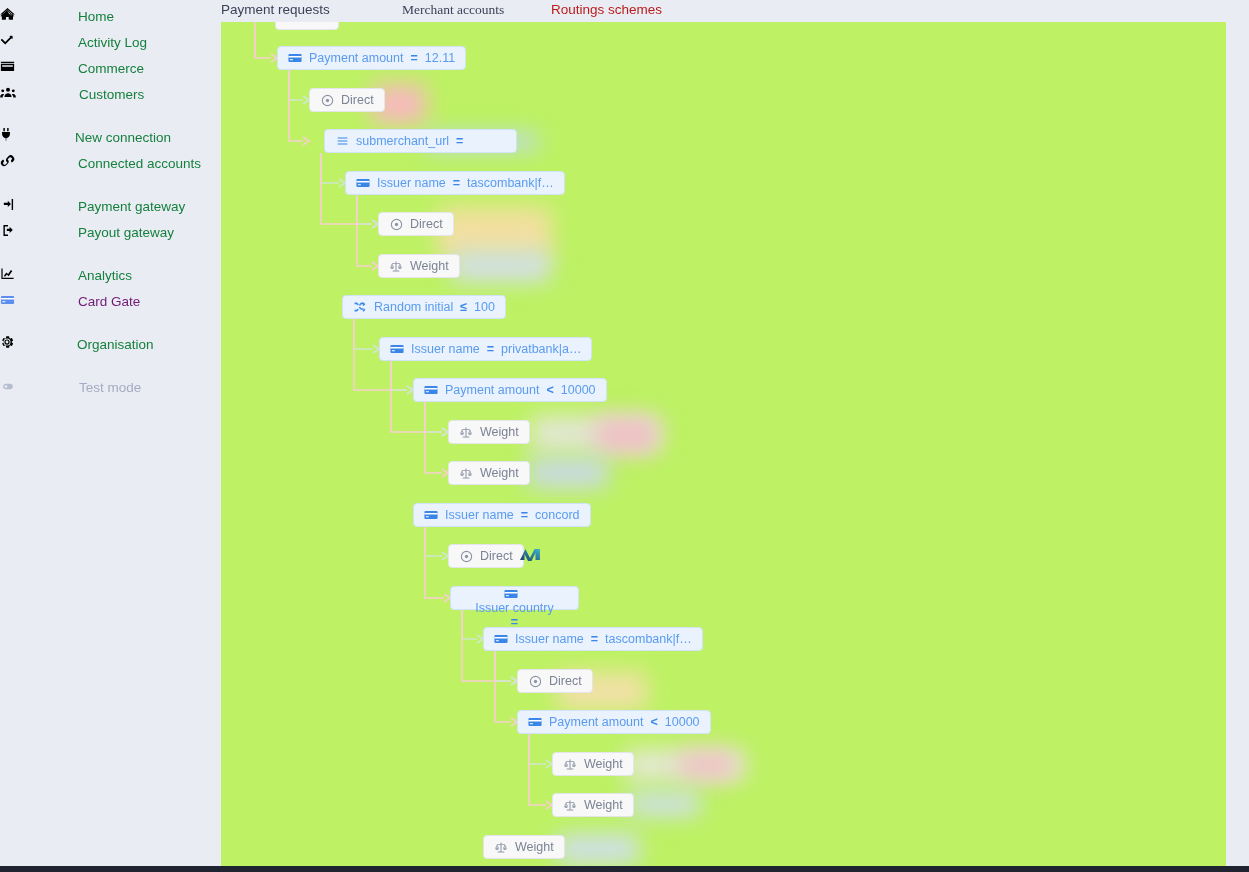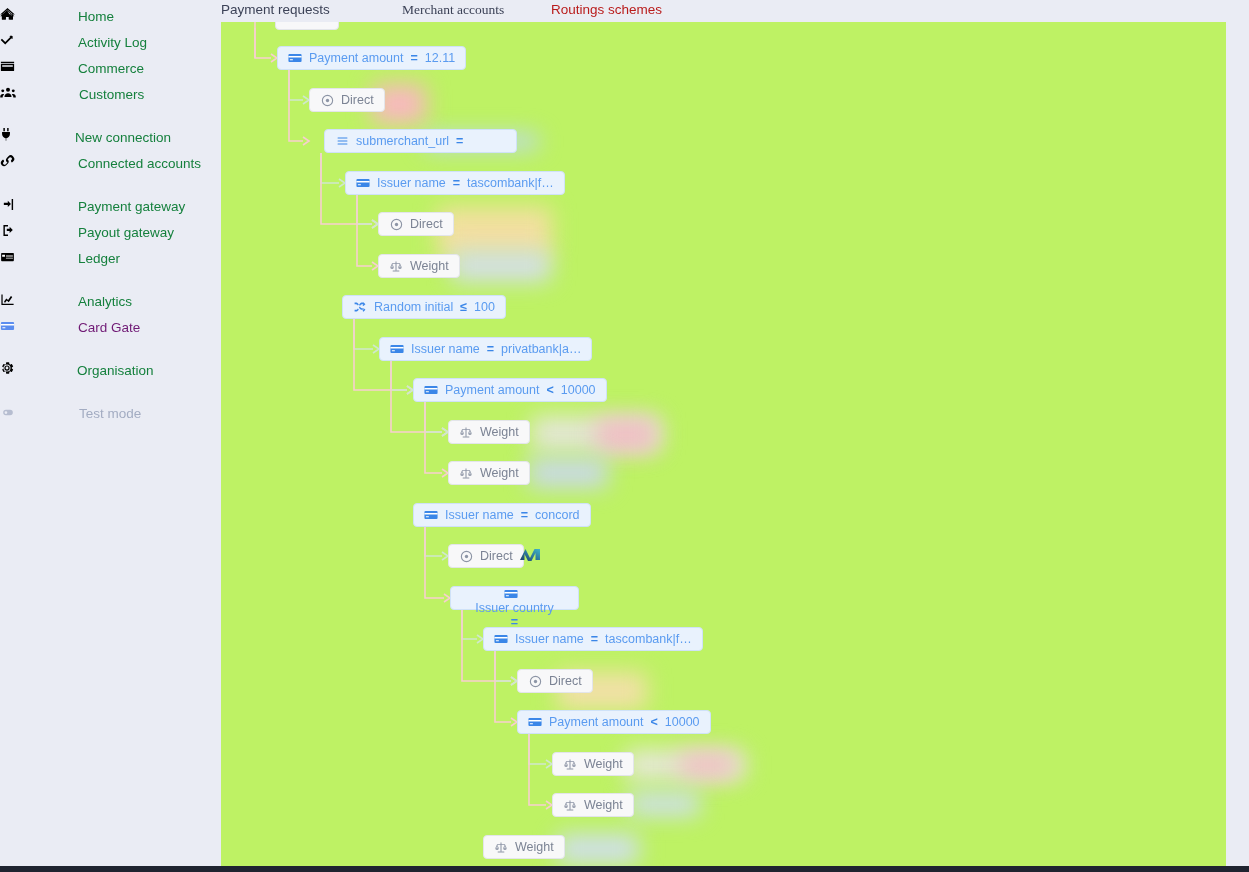--- a/index.html
+++ b/index.html
@@ -216,30 +216,20 @@
             <path d="M420 40h56v432h-56V40z"></path>
           </svg></span>
         <span class="lbl">Payment gateway</span>
       </div>
       <div class="nav-row">
         <span class="nav-ico"><svg width="15" height="13" viewBox="0 0 512 512">
             <path d="M96 40h180v56H152v320h124v56H96V40z"></path>
             <path d="M340 112l124 120-124 120v-74H228v-92h112v-74z"></path>
           </svg></span>
         <span class="lbl">Payout gateway</span>
-      </div>
-      <div class="nav-row">
-        <span class="nav-ico"><svg width="15" height="12" viewBox="0 0 576 512">
-            <rect x="16" y="80" width="544" height="352" rx="36"></rect>
-            <rect x="60" y="160" width="120" height="86" rx="8" fill="#fff"></rect>
-            <rect x="220" y="170" width="300" height="26" rx="10" fill="#fff"></rect>
-            <rect x="220" y="230" width="300" height="26" rx="10" fill="#fff"></rect>
-            <rect x="220" y="290" width="300" height="26" rx="10" fill="#fff"></rect>
-          </svg></span>
-        <span class="lbl">Ledger</span>
       </div>
       <div class="nav-gap"></div>
       <div class="nav-row">
         <span class="nav-ico"><svg width="15" height="13" viewBox="0 0 512 512">
             <path d="M16 60h48v360h432v48H16V60z"></path>
             <path d="M120 330l90-110 70 60 110-160 54 38-140 204-74-64-76 94-34-62z"></path>
           </svg></span>
         <span class="lbl">Analytics</span>
       </div>
       <div class="nav-row active">

